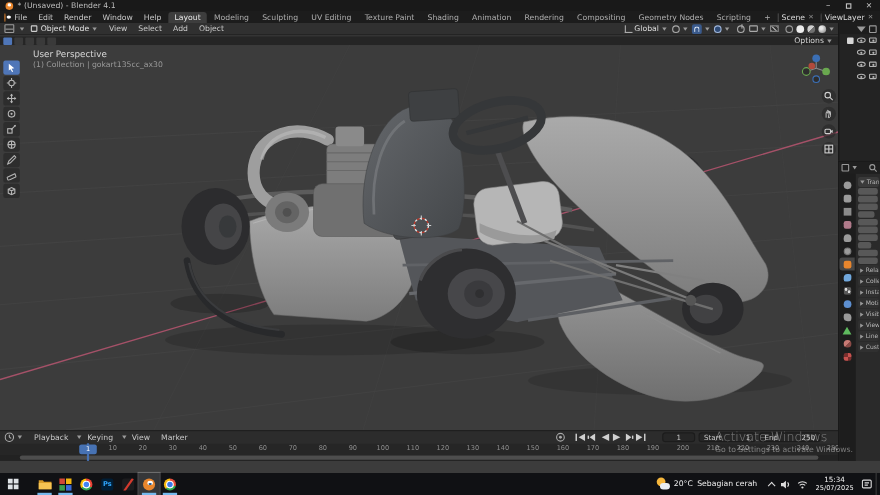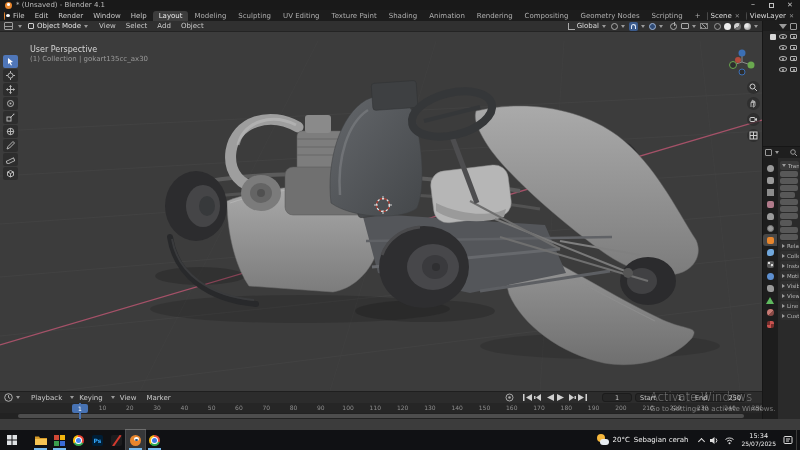--- a/index.html
+++ b/index.html
@@ -125,20 +125,30 @@
     <span style="width:7px;height:7px;border:1px solid #9a9a9a;border-radius:50%"></span>
     <span style="width:3px"></span>
     <span style="width:7px;height:7px;border-radius:50%;background:#ececec"></span>
     <span style="width:3px"></span>
     <span style="width:7px;height:7px;border-radius:50%;background:linear-gradient(135deg,#cfcfcf 50%,#6f6f6f 50%)"></span>
     <span style="width:3px"></span>
     <span style="width:7px;height:7px;border-radius:50%;background:radial-gradient(circle at 35% 35%,#e8e8e8 20%,#7a7a7a)"></span>
     <span class="chev" style="margin-right:4px"></span>
   </div>
 
+  <div class="abs row" style="left:0;top:33px;width:762px;height:8px;background:#252525">
+    <span style="width:8px;height:7px;background:#4f76b8;border-radius:1px;margin:0 1px 0 3px"></span>
+    <span style="width:8px;height:7px;background:#3a3a3a;border-radius:1px;margin:0 1px"></span>
+    <span style="width:8px;height:7px;background:#3a3a3a;border-radius:1px;margin:0 1px"></span>
+    <span style="width:8px;height:7px;background:#3a3a3a;border-radius:1px;margin:0 1px"></span>
+    <span style="width:8px;height:7px;background:#3a3a3a;border-radius:1px;margin:0 1px"></span>
+    <span style="flex:1"></span>
+    <span class="f7" style="color:#d5d5d5">Options</span>
+    <span class="chev" style="margin-right:6px"></span>
+  </div>
 
   <div class="abs" style="left:0;top:41px;width:762px;height:350px;background:#3c3c3c;overflow:hidden">
     <svg width="762" height="350" viewBox="0 0 762 350">
       <defs>
         <linearGradient id="gA" x1="0" y1="0" x2="0" y2="1">
             <stop offset="0" stop-color="#aaaaaa"></stop>
             <stop offset="1" stop-color="#7c7c7c"></stop>
           </linearGradient>
         <linearGradient id="gB" x1="0" y1="0" x2="0" y2="1">
             <stop offset="0" stop-color="#9d9d9d"></stop>

